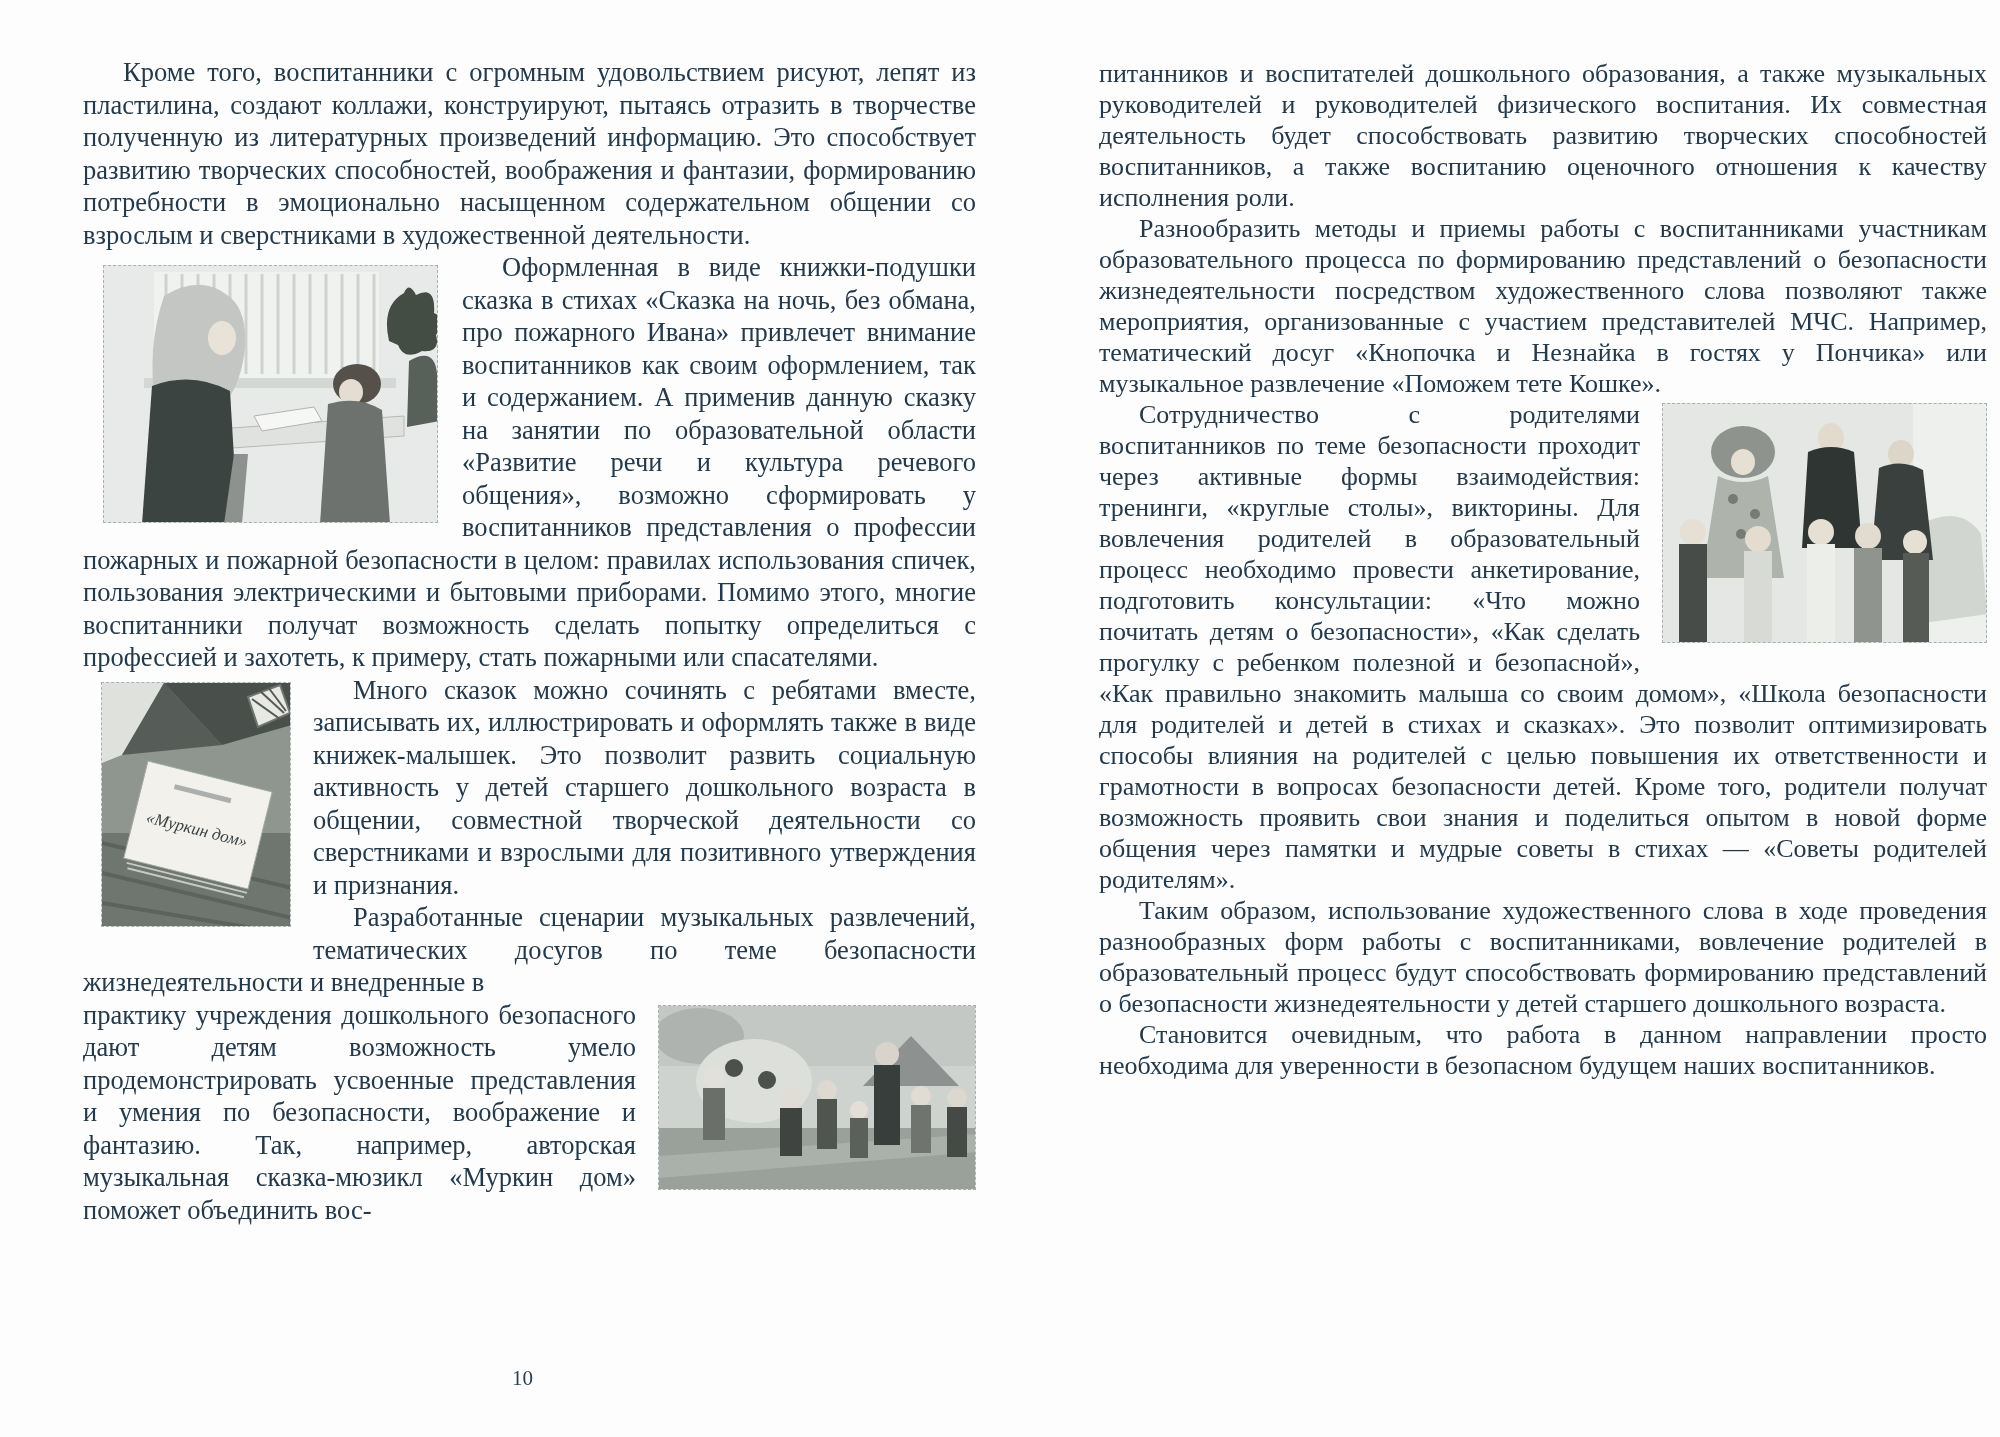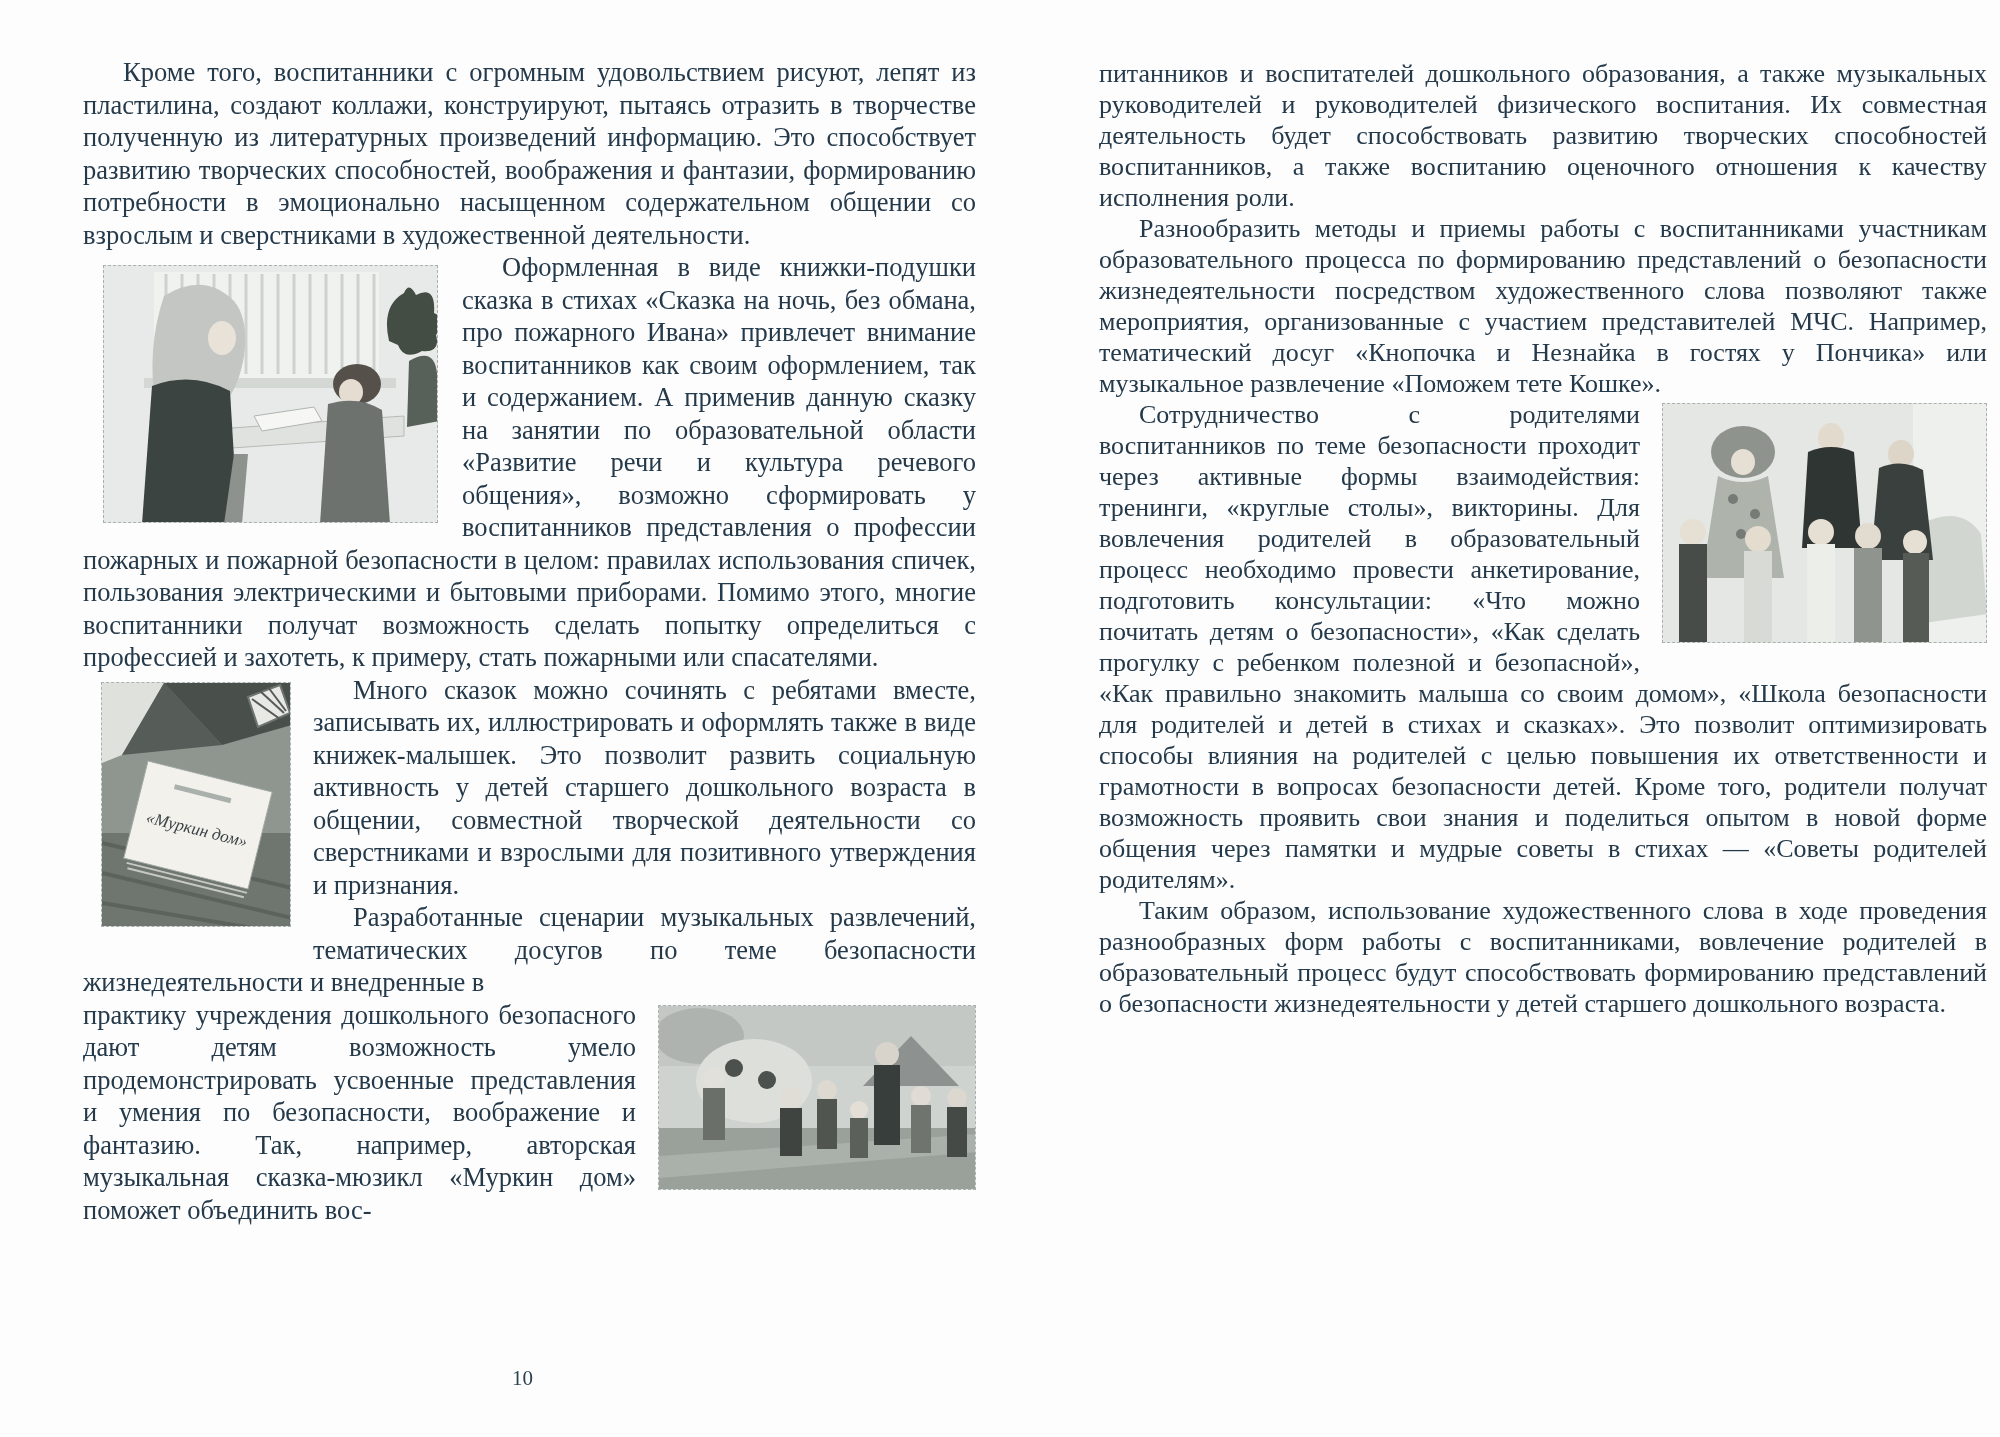--- a/index.html
+++ b/index.html
@@ -156,16 +156,17 @@
           <circle cx="252" cy="138" r="12" fill="#e6dfd3"></circle>
             <rect x="240" y="149" width="26" height="91" fill="#565b56"></rect>
         </g>
       </svg>
     </span>
     <span>Сотрудничество с родителями воспитанников по теме безопасности проходит через активные формы взаимодействия: тренинги, «круглые столы», викторины. Для вовлечения родителей в образовательный процесс необходимо провести анкетирование, подготовить консультации: «Что можно почитать детям о безопасности», «Как сделать прогулку с ребенком полезной и безопасной», «Как правильно знакомить малыша со своим домом», «Школа безопасности для родителей и детей в стихах и сказках». Это позволит оптимизировать способы влияния на родителей с целью повышения их ответственности и грамотности в вопросах безопасности детей. Кроме того, родители получат возможность проявить свои знания и поделиться опытом в новой форме общения через памятки и мудрые советы в стихах — «Советы родителей родителям».</span>
   </p>
 
   <p class="ind">Таким образом, использование художественного слова в ходе проведения разнообразных форм работы с воспитанниками, вовлечение родителей в образовательный процесс будут способствовать формированию представлений о безопасности жизнедеятельности у детей старшего дошкольного возраста.</p>
 
+  <p class="ind">Становится очевидным, что работа в данном направлении просто необходима для уверенности в безопасном будущем наших воспитанников.</p>
 
 </div>
 
 <div class="page-num">10</div>
 
 </body></html>

